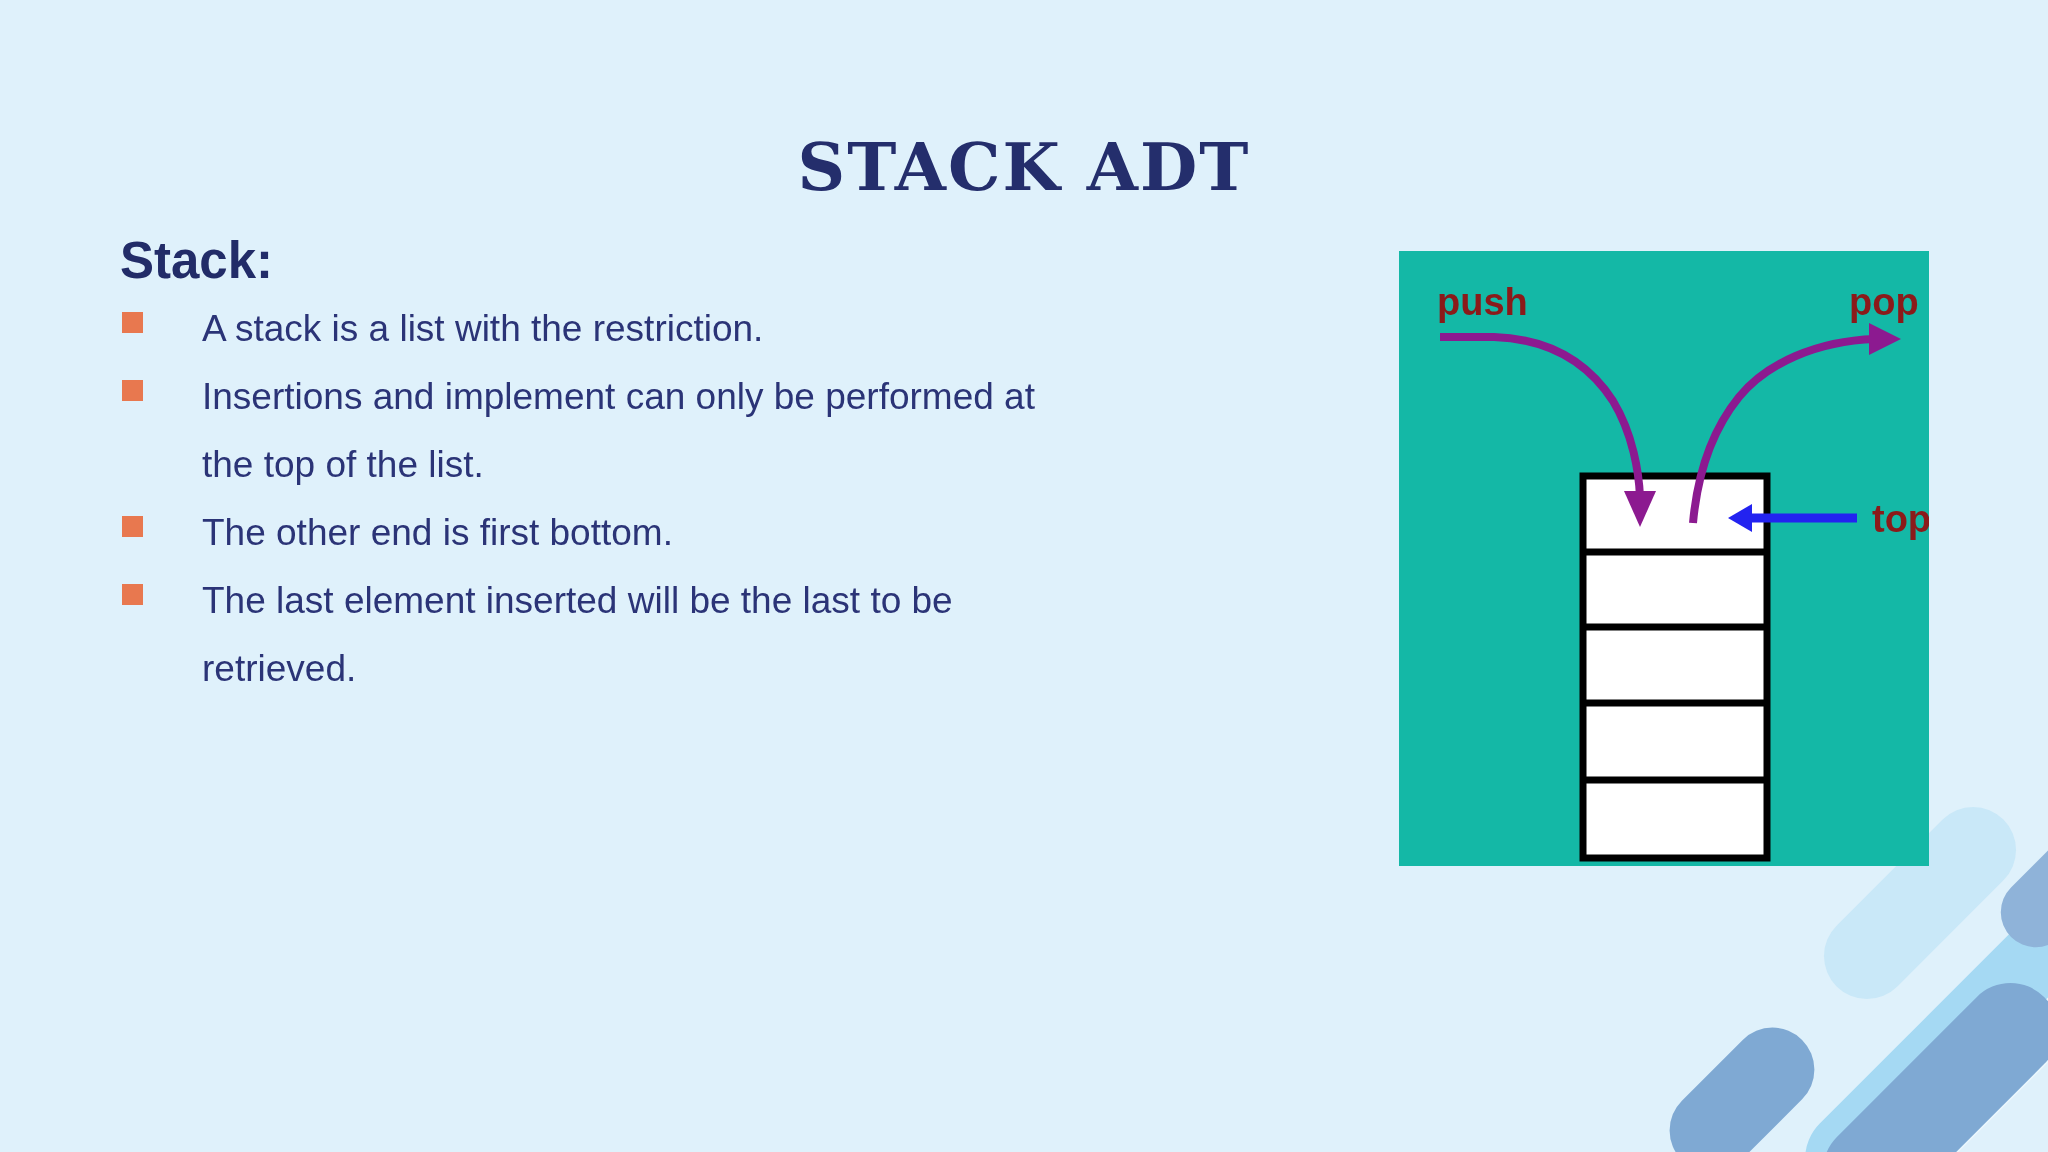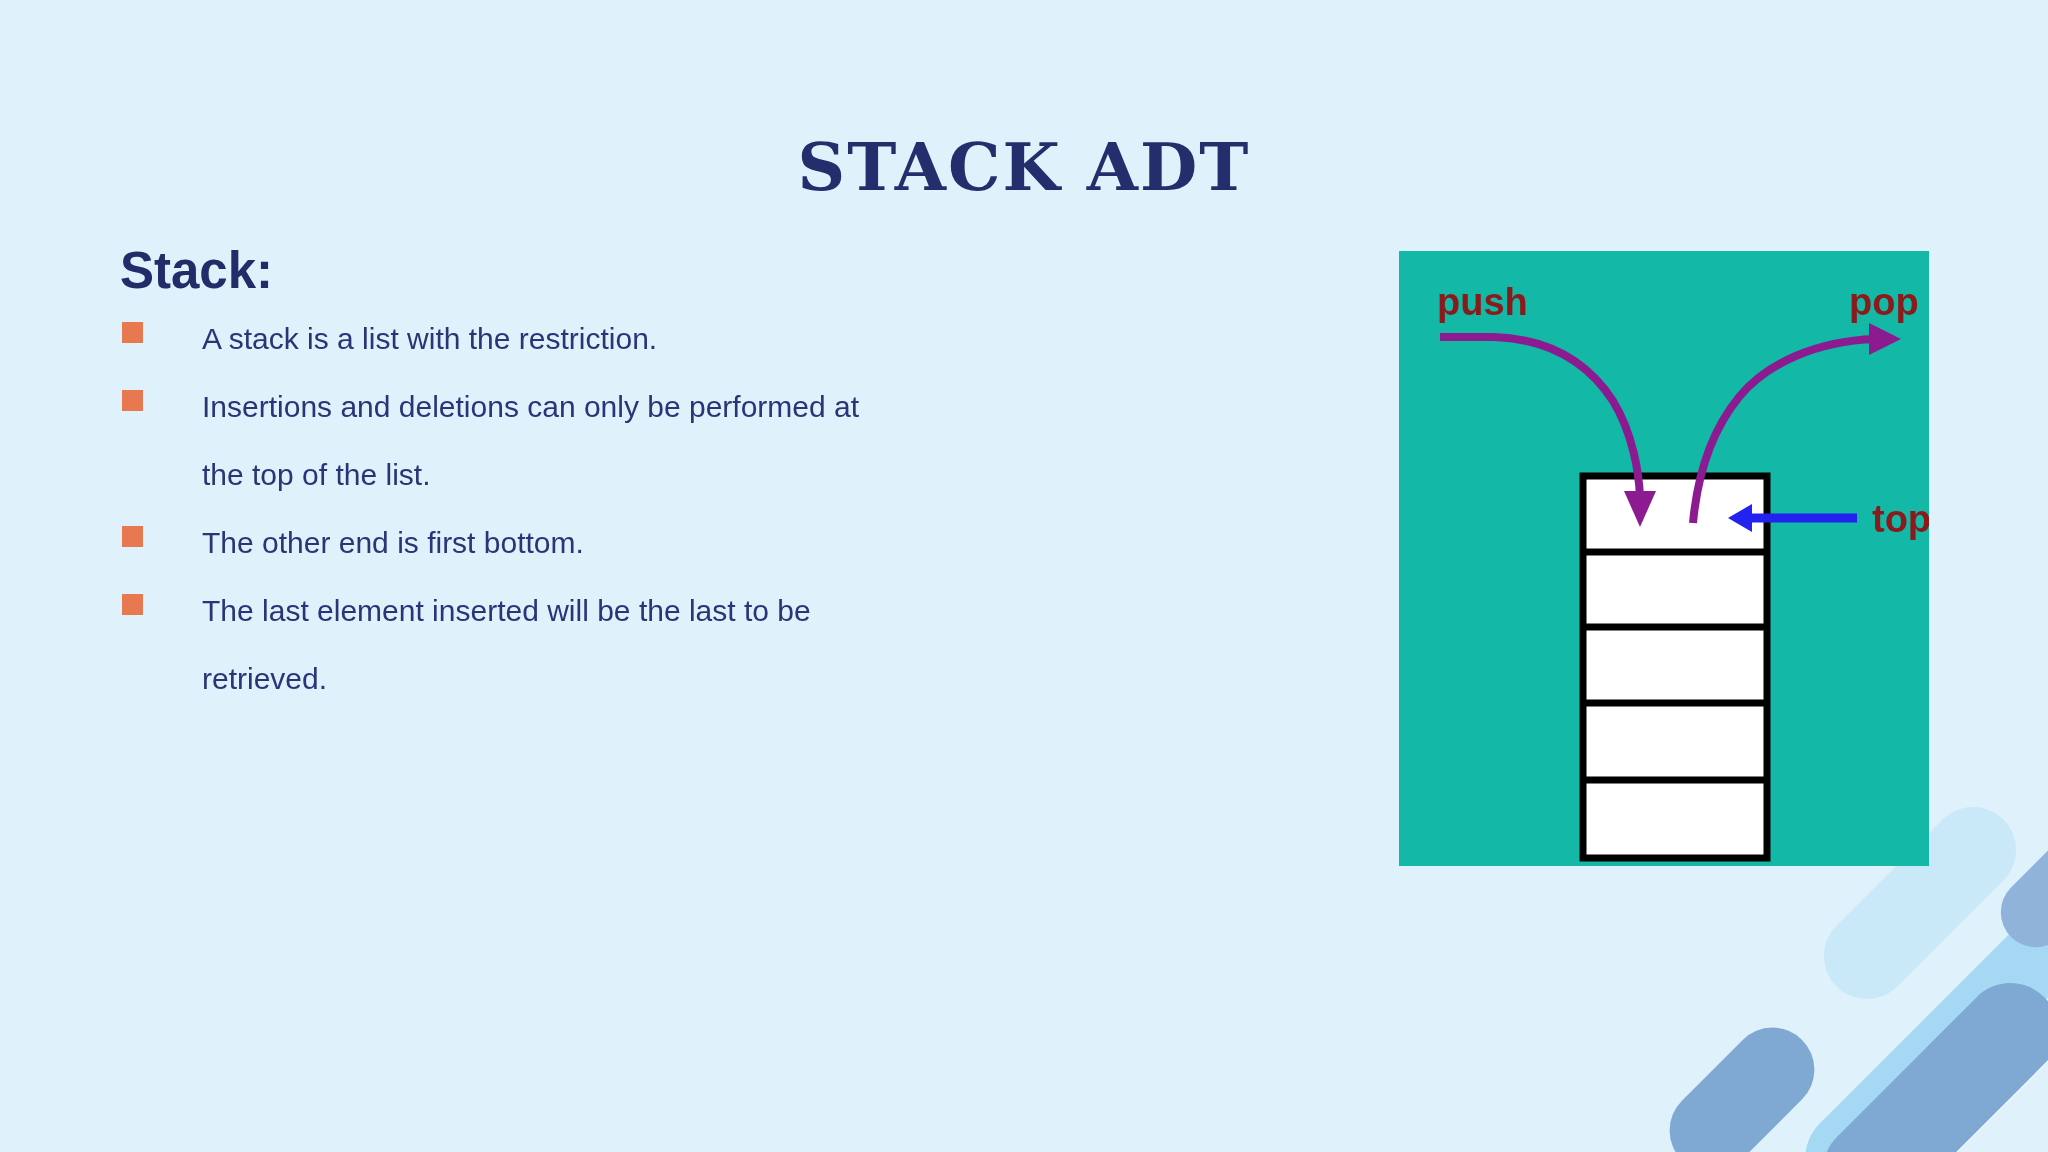--- a/index.html
+++ b/index.html
@@ -25,34 +25,34 @@
     text-align:center;
     font-family:"DejaVu Serif","Liberation Serif",serif;
     font-weight:800;
     font-size:66px;
     letter-spacing:2px;
     color:#242e6c;
   }
 
   
   .content{
-    position:absolute;left:120px;top:237px;width:1250px;
+    position:absolute;left:120px;top:227px;width:1250px;
     color:#2b3477;
   }
   .heading{
     font-size:51px;
     font-weight:bold;
     line-height:68px;
     color:#222c68;
   }
   ul.bullets{list-style:none;margin:0;padding:0;}
   ul.bullets li{
     position:relative;
     padding-left:82px;
-    font-size:30px;
+    font-size:37px;
     line-height:68px;
     white-space:pre-line;
   }
   ul.bullets li::before{
     content:"";
     position:absolute;
     left:2px;top:17px;
     width:21px;height:21px;
     background:#e8784f;
   }
@@ -81,21 +81,21 @@
   <div class="stripe stripe-c"></div>
   <div class="stripe stripe-d"></div>
   <div class="stripe stripe-f"></div>
 
   <div class="title">STACK ADT</div>
 
   <div class="content">
     <div class="heading">Stack:</div>
     <ul class="bullets">
         <li>A stack is a list with the restriction.</li>
-        <li>Insertions and deletions can only be performed at
+        <li>Insertions and implement can only be performed at
 the top of the list.</li>
         <li>The other end is first bottom.</li>
         <li>The last element inserted will be the last to be
 retrieved.</li>
       </ul>
   </div>
 
   <div class="panel">
     <svg viewBox="0 0 530 615">
 

